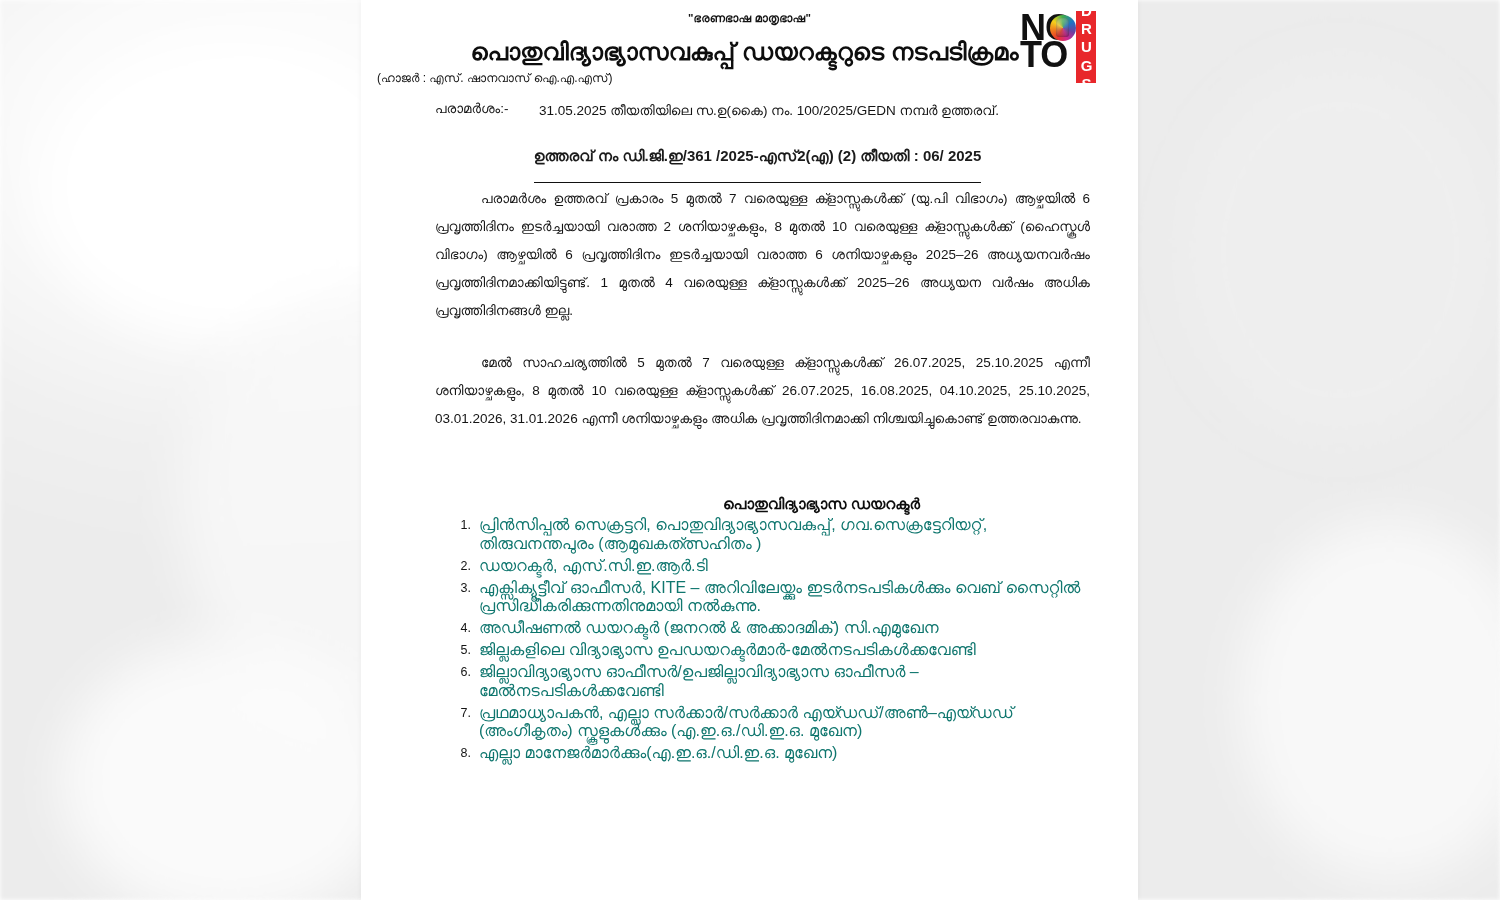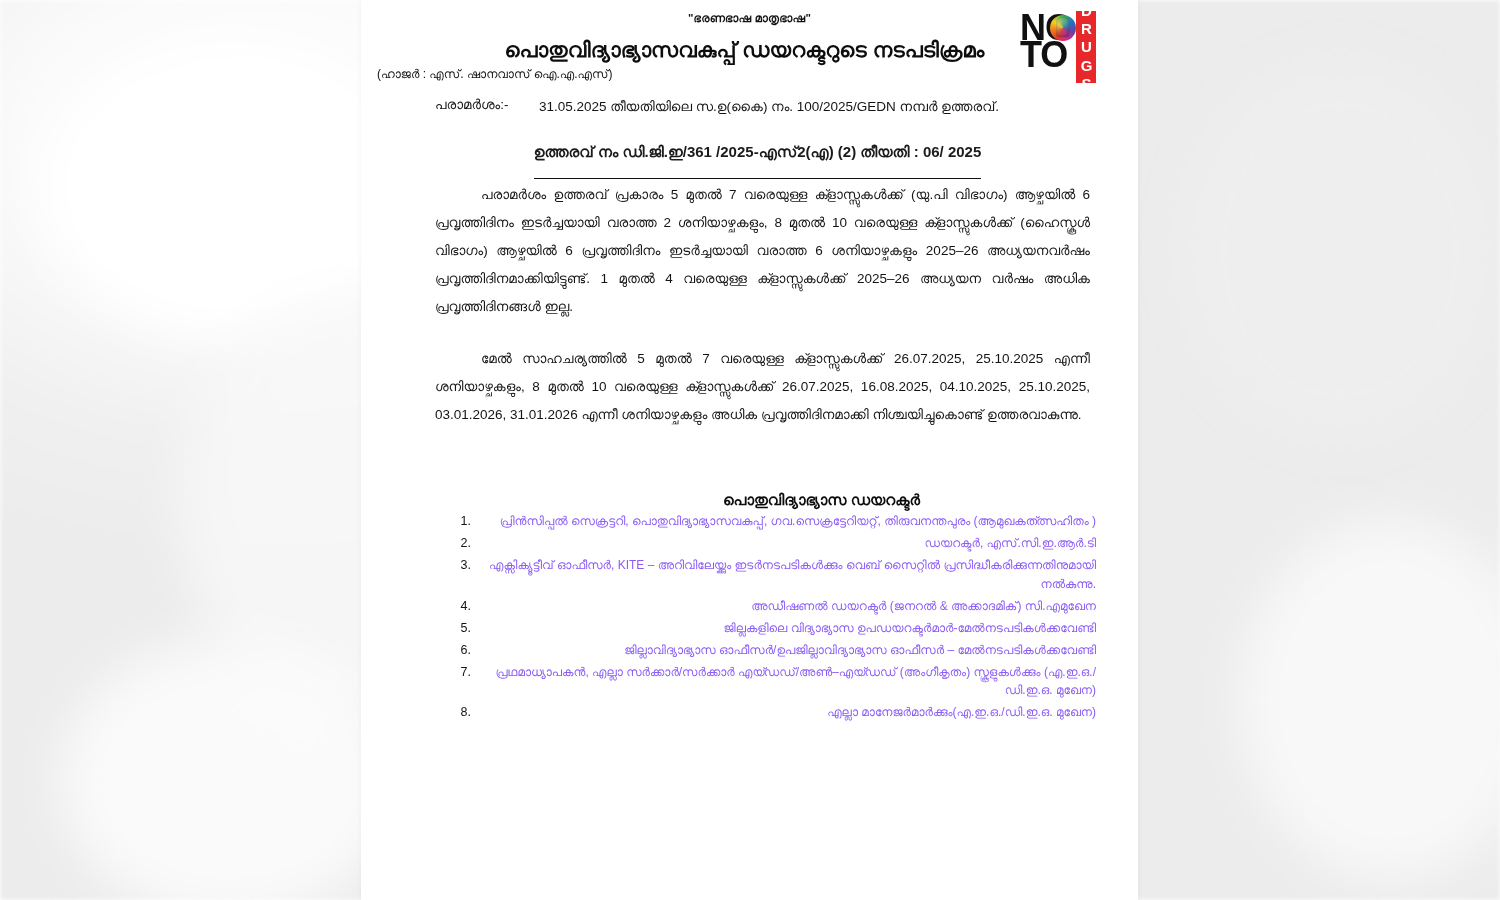--- a/index.html
+++ b/index.html
@@ -64,21 +64,21 @@
     text-align: center;
     font-size: 11.5px;
     font-weight: bold;
     letter-spacing: .2px;
     margin: 12px 0 0 0;
     padding: 0 40px;
     color: #141414;
   }
   .main-title {
     text-align: center;
-    font-size: 21px;
+    font-size: 24px;
     font-weight: bold;
     margin: 13px 0 0 0;
     padding: 0 26px 0 16px;
     letter-spacing: .1px;
     color: #0d0d0d;
   }
   .sub-title {
     text-align: left;
     font-size: 12px;
     font-weight: normal;
@@ -212,25 +212,24 @@
   }
   ol.copies {
     margin: 3px 0 0 0;
     padding: 0 42px 0 118px;
     list-style: none;
     counter-reset: cp;
   }
   ol.copies li {
     counter-increment: cp;
     position: relative;
-    font-size: 12px;
+    font-size: 16px;
     line-height: 18.5px;
     margin: 0 0 3.5px 0;
-    color: #8b5cf6;
-    text-align: right;
+    color: #0f766e;
   }
   ol.copies li::before {
     content: counter(cp) ".";
     position: absolute;
     left: -30px;
     top: 0;
     width: 22px;
     text-align: right;
     font-size: 12.5px;
     color: #141414;

